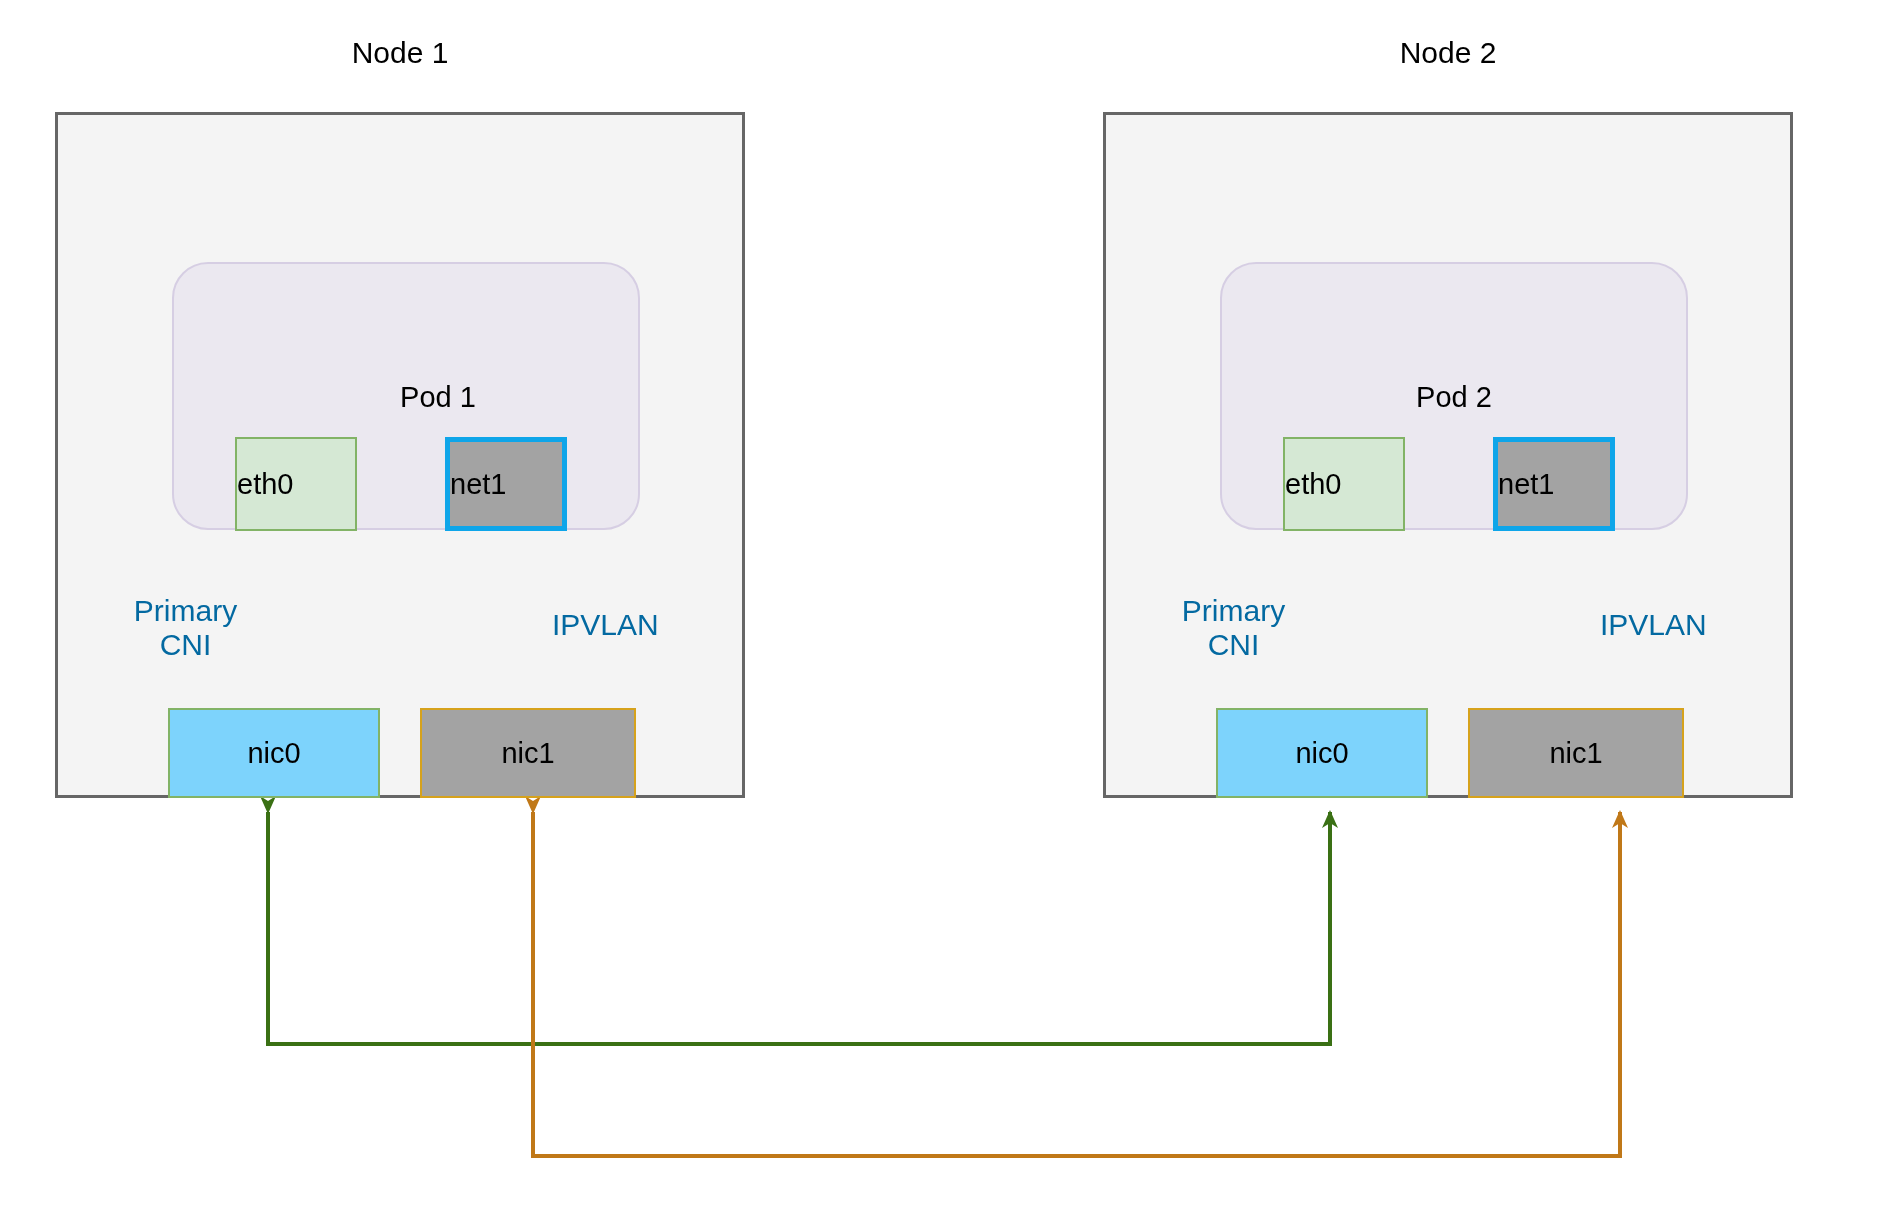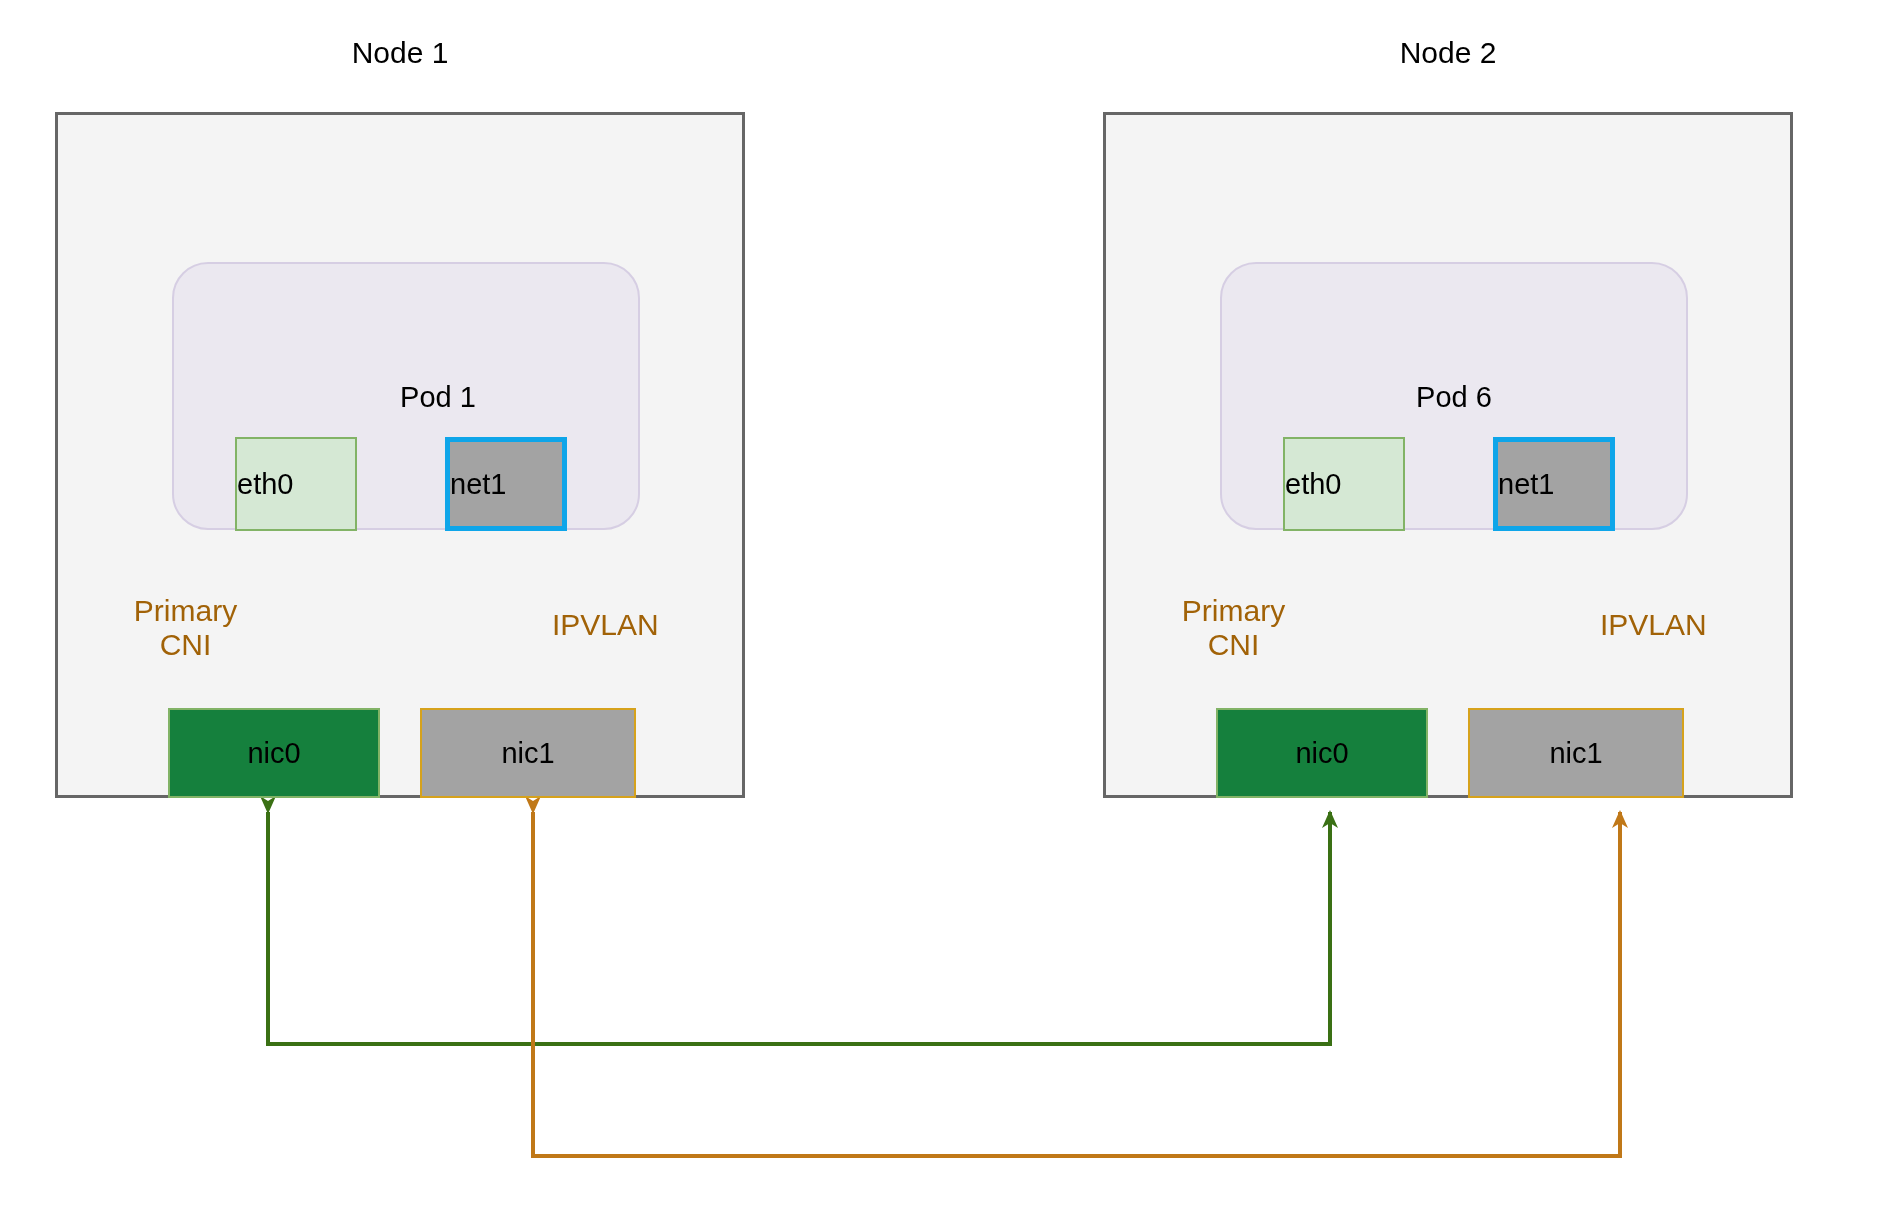--- a/index.html
+++ b/index.html
@@ -72,32 +72,32 @@
   .nic {
     box-sizing: border-box;
     display: flex;
     align-items: center;
     justify-content: center;
     font-size: 29px;
     color: #000000;
     line-height: 1;
   }
   .nic.green {
-    background: #15803d;
+    background: #7dd3fc;
     border: 2px solid #82b366;
   }
   .nic.orange {
     background: #a3a3a3;
     border: 2px solid #d6a21c;
   }
 
   
   .edge-label {
     font-size: 30px;
-    color: #a16207;
+    color: #0369a1;
     line-height: 1.12;
     white-space: pre-line;
     text-align: center;
   }
 
   svg.overlay {
     position: absolute;
     left: 0;
     top: 0;
     width: 1884px;
@@ -179,21 +179,21 @@
   <div class="abs nic orange" style="left:420px; top:708px; width:216px; height:90px;">
     <span>nic1</span>
   </div>
 
   <div class="abs node-title" style="left:1103px; top:38px; width:690px;">Node 2</div>
 
   <div class="abs node-box" style="left:1103px; top:112px; width:690px; height:686px;"></div>
 
   <div class="abs pod-box" style="left:1220px; top:262px; width:468px; height:268px;"></div>
 
-  <div class="abs pod-title" style="left:1220px; top:383px; width:468px;">Pod 6</div>
+  <div class="abs pod-title" style="left:1220px; top:383px; width:468px;">Pod 2</div>
 
   <div class="abs iface green" style="left:1283px; top:437px; width:122px; height:94px;">
     <span>eth0</span>
   </div>
 
   <div class="abs iface orange" style="left:1493px; top:437px; width:122px; height:94px;">
     <span>net1</span>
   </div>
 
   <div class="abs edge-label" style="left:1156px; top:594px; width:155px;">Primary

